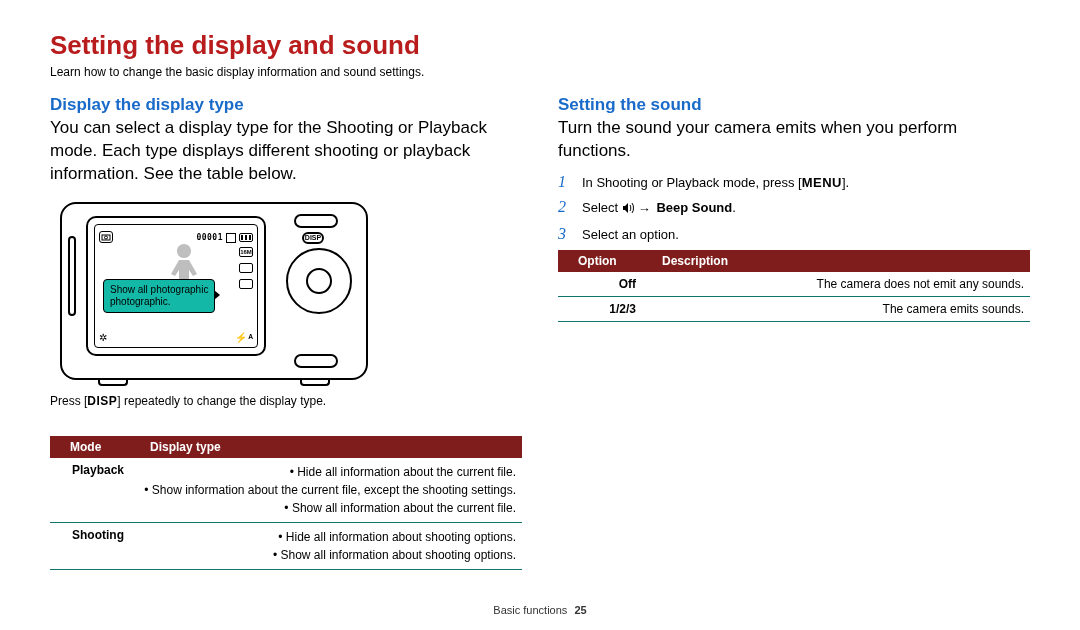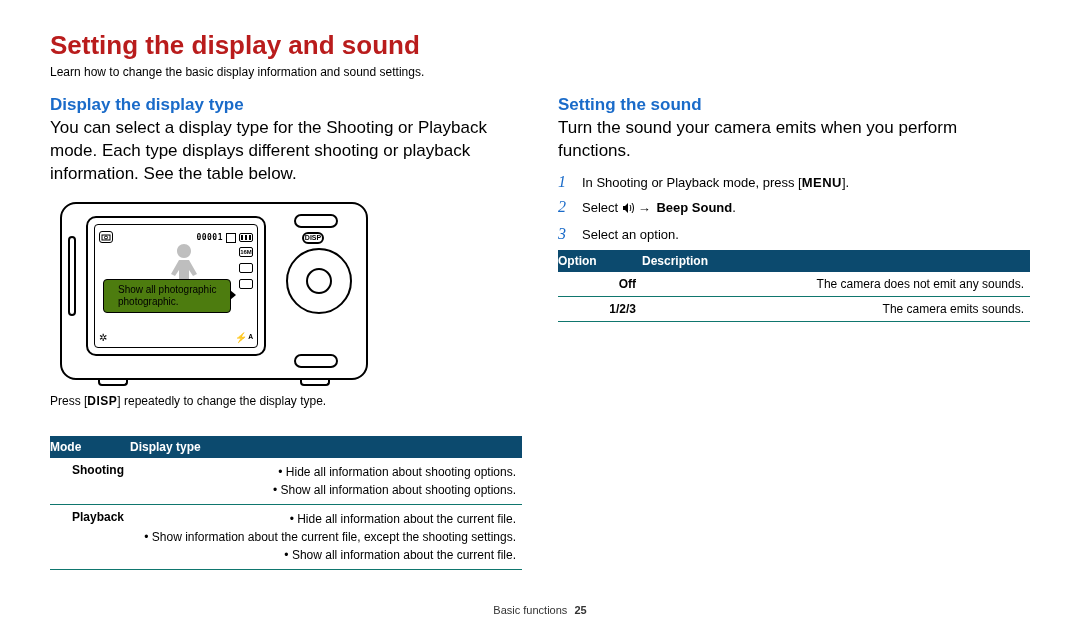--- a/index.html
+++ b/index.html
@@ -24,37 +24,37 @@
   .lcd-topbar .tr { display: flex; gap: 3px; align-items: center; }
   .lcd-topbar .counter { font-family: monospace; font-size: 8px; letter-spacing: 0.5px; }
   .lcd-topbar .sd { width: 10px; height: 10px; border: 1px solid #000; position: relative; }
   .lcd-topbar .batt { width: 14px; height: 9px; border: 1px solid #000; border-radius: 2px; display:flex; }
   .lcd-topbar .batt::after { content:""; position:absolute; }
   .batt i { flex:1; background:#000; margin:1px; }
   .lcd-right { position: absolute; right: 4px; top: 22px; display: flex; flex-direction: column; gap: 6px; align-items: center; }
   .lcd-right .ico { width: 14px; height: 10px; border: 1px solid #000; border-radius: 2px; font-size:6px; display:flex; align-items:center; justify-content:center; font-weight:700; }
   .lcd-bolt { position:absolute; right:4px; bottom:4px; font-size:10px; font-weight:700; }
   .lcd-left-ico { position:absolute; left:4px; bottom:4px; font-size:10px; }
-  .wb-box { position: absolute; left: 8px; top: 54px; background: #4d7c0f; border: 1px solid #000; border-radius: 4px; font-size: 10px; padding: 4px 14px; line-height: 1.2; }
+  .wb-box { position: absolute; left: 8px; top: 54px; background: #14b8a6; border: 1px solid #000; border-radius: 4px; font-size: 10px; padding: 4px 6px; line-height: 1.2; }
   .wb-box::after { content: ""; position: absolute; right: -6px; top: 10px; width: 0; height: 0; border-top: 5px solid transparent; border-bottom: 5px solid transparent; border-left: 6px solid #000; }
   .silhouette { position:absolute; left:64px; top:18px; width:50px; height:102px; opacity:.25; }
   .silhouette svg { width:100%; height:100%; }
 
   .dpad { position: absolute; right: 22px; top: 52px; width: 66px; height: 66px; border: 2px solid #000; border-radius: 50%; background:#fff; }
   .dpad::before { content: ""; position: absolute; inset: 18px; border: 2px solid #000; border-radius: 50%; background:#fff; }
   .disp { position:absolute; right:50px; top:36px; width:22px; height:12px; border:2px solid #000; border-radius:6px; font-size:7px; font-weight:700; display:flex; align-items:center; justify-content:center; background:#fff; }
   .p-btn { position:absolute; right:36px; bottom:18px; width:44px; height:14px; border:2px solid #000; border-radius:7px; }
   .s-btn { position:absolute; right:36px; top:18px; width:44px; height:14px; border:2px solid #000; border-radius:7px; }
   .side { position:absolute; left:14px; top:40px; width:8px; height:80px; border:2px solid #000; border-radius:4px; }
 
   .press-line { font-size: 12px; margin-top: 4px; margin-bottom: 28px; }
   .press-line .key { display:inline-block; border:0; font-weight:700; letter-spacing:0.5px; }
 
   table { width: 100%; border-collapse: collapse; font-size: 12px; }
-  thead th { background: #0c4a6e; color: #fff; text-align: left; font-weight: 700; padding: 4px 0; font-style: normal; }
+  thead th { background: #7f1d1d; color: #fff; text-align: left; font-weight: 700; padding: 4px 20px; font-style: normal; }
   thead th:first-child { width: 80px; }
   tbody td { padding: 5px 6px; vertical-align: top; border-bottom: 1px solid #0f766e; text-align: right; }
   tbody td:first-child { font-weight: 700; }
   tbody ul { list-style: none; padding-left: 4px; }
   tbody ul li::before { content: "•  "; }
   tbody ul li { line-height: 1.5; }
 
   
   .steps { margin-top: 6px; }
   .step { display: flex; gap: 10px; font-size: 14px; margin-bottom: 6px; align-items: baseline; }
@@ -139,38 +139,38 @@
 
       <table>
         <thead>
           <tr>
             <th>Mode</th>
             <th>Display type</th>
           </tr>
         </thead>
         <tbody>
           <tr>
-            <td>Shooting</td>
-            <td>
-              <ul>
-                <li>Hide all information about shooting options.</li>
-                <li>Show all information about shooting options.</li>
-              </ul>
-            </td>
-          </tr>
-          <tr>
             <td>Playback</td>
             <td>
               <ul>
                 <li>Hide all information about the current file.</li>
                 <li>Show information about the current file, except the shooting settings.</li>
                 <li>Show all information about the current file.</li>
               </ul>
             </td>
           </tr>
+          <tr>
+            <td>Shooting</td>
+            <td>
+              <ul>
+                <li>Hide all information about shooting options.</li>
+                <li>Show all information about shooting options.</li>
+              </ul>
+            </td>
+          </tr>
         </tbody>
       </table>
     </div>
 
     <div class="col">
       <h2 class="section-title">Setting the sound</h2>
       <p class="section-desc">Turn the sound your camera emits when you perform functions.</p>
 
       <div class="steps">
         <div class="step">

